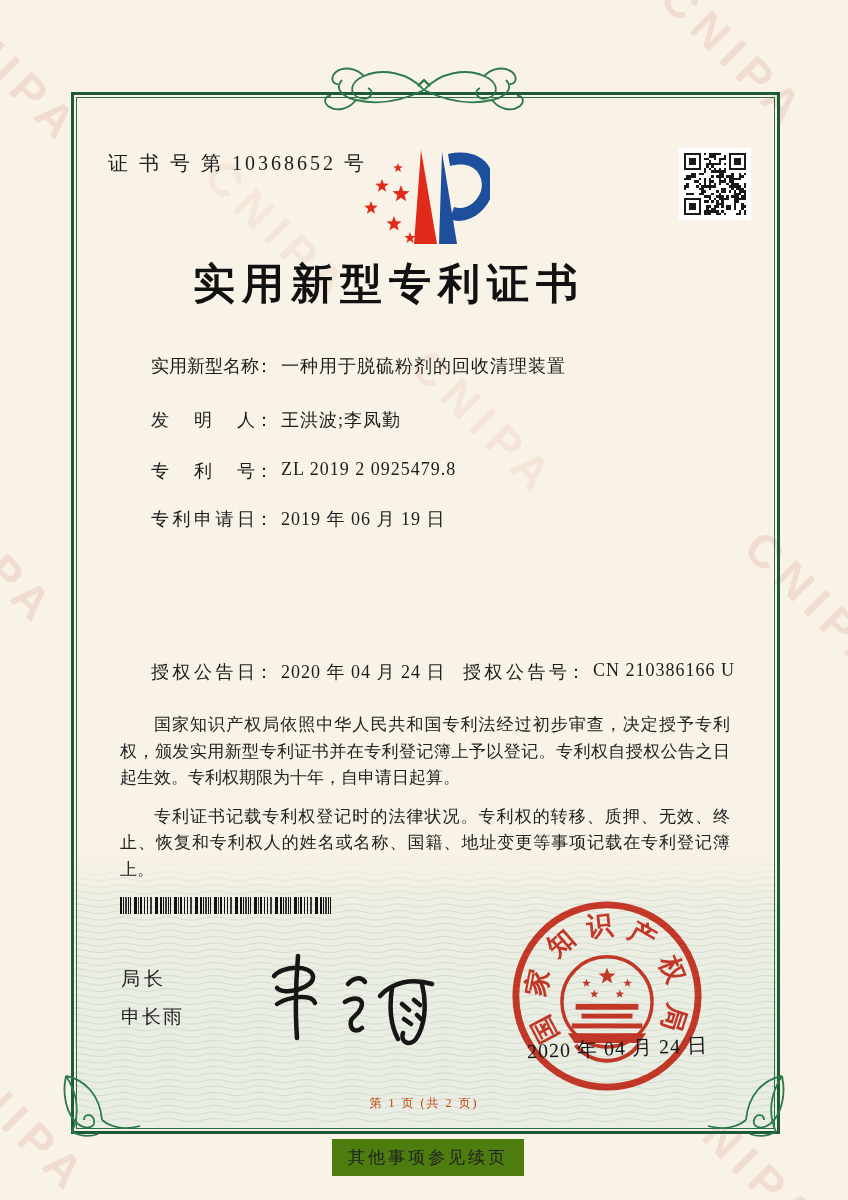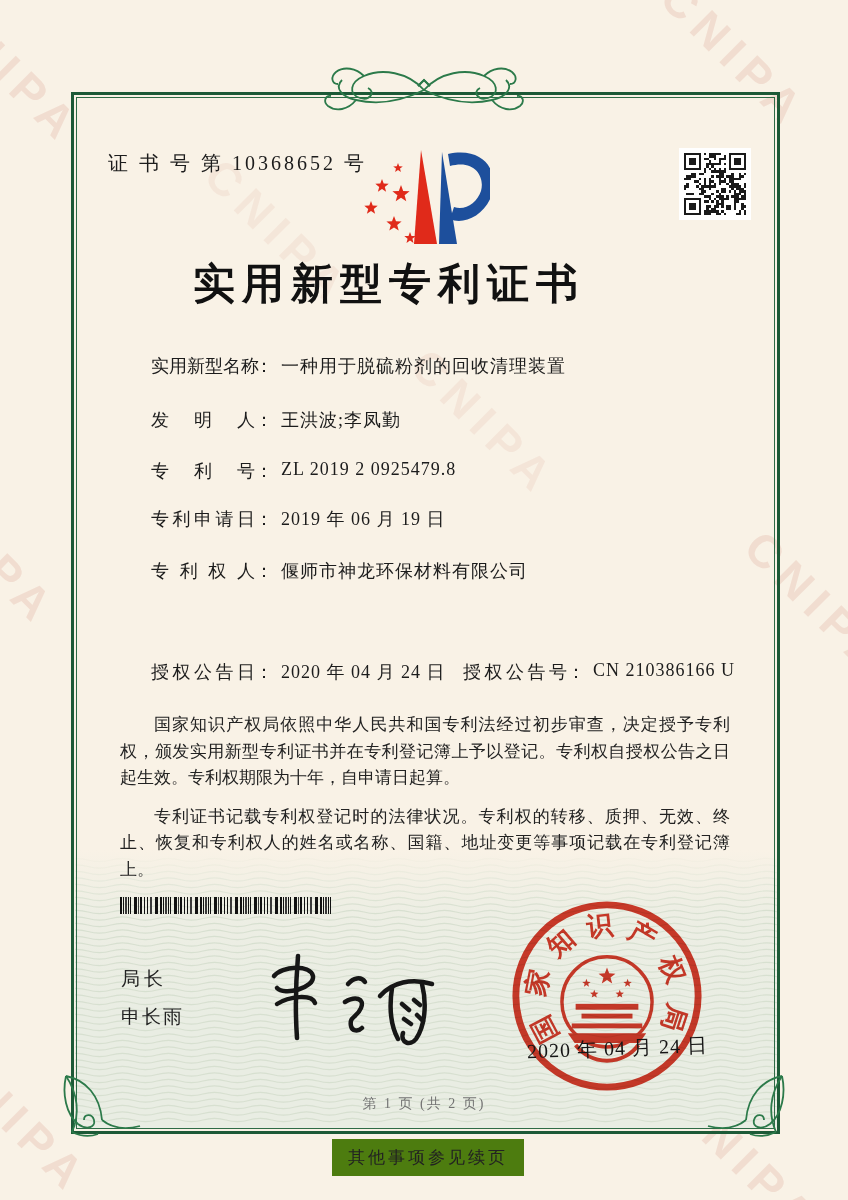--- a/index.html
+++ b/index.html
@@ -46,22 +46,22 @@
       font-family:"Liberation Sans","DejaVu Sans",sans-serif;color:#222;}
   .sig-name{position:absolute;left:121px;top:1004px;font-size:19px;letter-spacing:2px;
       font-family:"Liberation Sans","DejaVu Sans",sans-serif;color:#222;}
   .sig-script{position:absolute;left:252px;top:946px;width:196px;height:100px;}
   
   .seal{position:absolute;left:509px;top:898px;width:196px;height:196px;opacity:.94;
       mix-blend-mode:multiply;}
   .seal-date{position:absolute;left:527px;top:1035px;width:180px;font-size:20px;
       letter-spacing:1px;color:#161616;transform:rotate(-2deg);white-space:nowrap;}
   
-  .page-num{position:absolute;left:0;right:0;top:1095px;text-align:center;font-size:14px;
-      letter-spacing:2px;color:#737373;}
+  .page-num{position:absolute;left:0;right:0;top:1095px;text-align:center;font-size:12px;
+      letter-spacing:2px;color:#c2410c;}
   .cont-note{position:absolute;left:332px;top:1139px;background:#4d7c0f;
       padding:7px 16px;font-size:17px;letter-spacing:3px;color:#222;}
 </style>
 </head>
 <body>
 
 <div class="page">
 
   <div class="wm" style="left:-38px;top:-14px">CNIPA</div>
   <div class="wm" style="left:688px;top:-30px">CNIPA</div>
@@ -401,23 +401,20 @@
   </div>
   <div class="field-row" style="top:408px">
     <span class="flabel">发明人</span><span class="fcolon">：</span><span class="fvalue">王洪波;李凤勤</span>
   </div>
   <div class="field-row" style="top:459px">
     <span class="flabel">专利号</span><span class="fcolon">：</span><span class="fvalue">ZL 2019 2 0925479.8</span>
   </div>
   <div class="field-row" style="top:507px">
     <span class="flabel">专利申请日</span><span class="fcolon">：</span><span class="fvalue">2019 年 06 月 19 日</span>
   </div>
-  <div class="field-row" style="top:559px">
-    <span class="flabel">专利权人</span><span class="fcolon">：</span><span class="fvalue">偃师市神龙环保材料有限公司</span>
-  </div>
 
   <div class="field-row" style="top:660px">
     <span class="flabel">授权公告日</span><span class="fcolon">：</span><span class="fvalue">2020 年 04 月 24 日</span>
   </div>
   <div class="field-row" style="top:660px;left:432px">
     <span class="flabel">授权公告号</span><span class="fcolon">：</span><span class="fvalue">CN 210386166 U</span>
   </div>
 
   <div class="body-text">
     <p>国家知识产权局依照中华人民共和国专利法经过初步审查，决定授予专利权，颁发实用新型专利证书并在专利登记簿上予以登记。专利权自授权公告之日起生效。专利权期限为十年，自申请日起算。</p>

